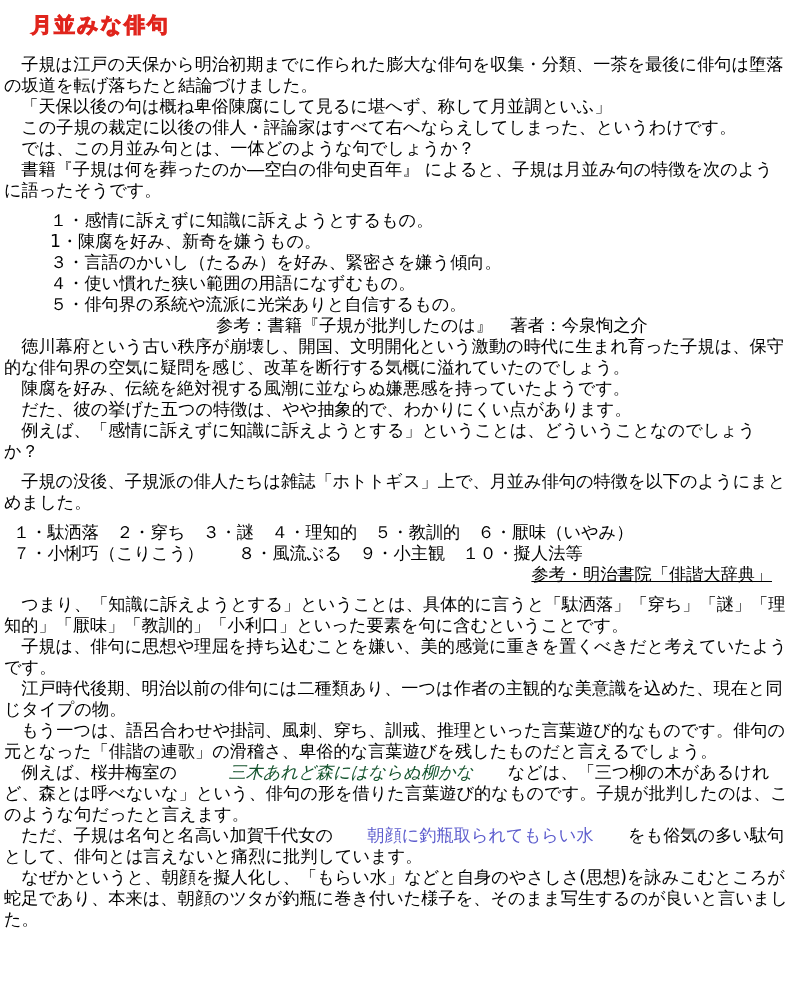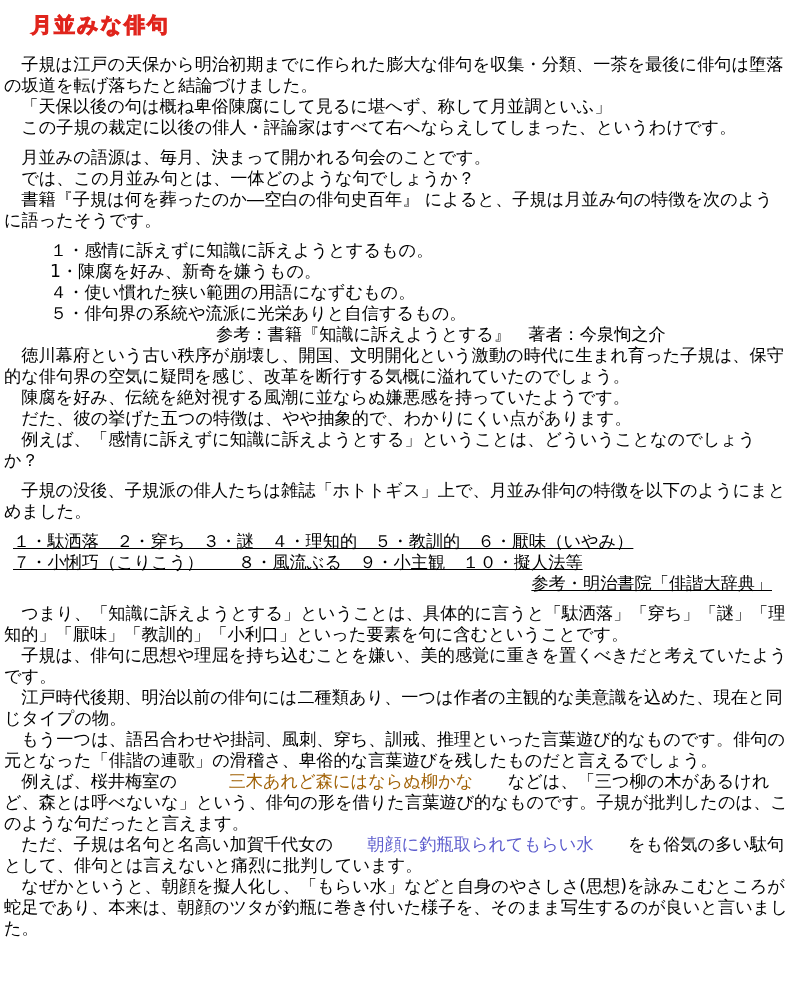--- a/index.html
+++ b/index.html
@@ -21,50 +21,50 @@
     -webkit-text-stroke: 1px currentColor;
   }
   .blk {
     font-size: 17.2px;
     line-height: 21px;
     white-space: pre-wrap;
     overflow-wrap: anywhere;
   }
   .blk.gap { margin-top: 9px; }
   .blk.list { padding-left: 46px; }
-  .blk.list10 { padding-left: 9px; text-decoration: underline; }
+  .blk.list10 { padding-left: 9px; }
   .blk.ref-indent { padding-left: 212px; }
   .blk.ref-right { text-align: right; padding-right: 18px; text-decoration: underline; }
 </style>
 </head>
 <body style="background: rgb(255, 255, 255); color: rgb(0, 0, 0);">
 
 <div class="page">
   <h1 class="title" style="color: rgb(224, 36, 28);">月並みな俳句</h1>
   <main>
       <div class="blk p"><span>　子規は江戸の天保から明治初期までに作られた膨大な俳句を収集・分類、一茶を最後に俳句は堕落の坂道を転げ落ちたと結論づけました。</span></div>
       <div class="blk p"><span>　「天保以後の句は概ね卑俗陳腐にして見るに堪へず、称して月並調といふ」</span></div>
       <div class="blk p"><span>　この子規の裁定に以後の俳人・評論家はすべて右へならえしてしまった、というわけです。</span></div>
-      <div class="blk p gap"><span>　月並みの語源は、毎月、決まって開かれる句会のことです。</span></div>
       <div class="blk p"><span>　では、この月並み句とは、一体どのような句でしょうか？</span></div>
       <div class="blk p"><span>　書籍『子規は何を葬ったのか―空白の俳句史百年』 によると、子規は月並み句の特徴を次のように語ったそうです。</span></div>
       <div class="blk list gap"><span>１・感情に訴えずに知識に訴えようとするもの。</span></div>
       <div class="blk list"><span>1・陳腐を好み、新奇を嫌うもの。</span></div>
+      <div class="blk list"><span>３・言語のかいし（たるみ）を好み、緊密さを嫌う傾向。</span></div>
       <div class="blk list"><span>４・使い慣れた狭い範囲の用語になずむもの。</span></div>
       <div class="blk list"><span>５・俳句界の系統や流派に光栄ありと自信するもの。</span></div>
-      <div class="blk ref-indent"><span>参考：書籍『知識に訴えようとする』　著者：今泉恂之介</span></div>
+      <div class="blk ref-indent"><span>参考：書籍『子規が批判したのは』　著者：今泉恂之介</span></div>
       <div class="blk p"><span>　徳川幕府という古い秩序が崩壊し、開国、文明開化という激動の時代に生まれ育った子規は、保守的な俳句界の空気に疑問を感じ、改革を断行する気概に溢れていたのでしょう。</span></div>
       <div class="blk p"><span>　陳腐を好み、伝統を絶対視する風潮に並ならぬ嫌悪感を持っていたようです。</span></div>
       <div class="blk p"><span>　だた、彼の挙げた五つの特徴は、やや抽象的で、わかりにくい点があります。</span></div>
       <div class="blk p"><span>　例えば、「感情に訴えずに知識に訴えようとする」ということは、どういうことなのでしょうか？</span></div>
       <div class="blk p gap"><span>　子規の没後、子規派の俳人たちは雑誌「ホトトギス」上で、月並み俳句の特徴を以下のようにまとめました。</span></div>
       <div class="blk list10 gap"><span>１・駄洒落　２・穿ち　３・謎　４・理知的　５・教訓的　６・厭味（いやみ）</span></div>
       <div class="blk list10"><span>７・小悧巧（こりこう）　　８・風流ぶる　９・小主観　１０・擬人法等</span></div>
       <div class="blk ref-right"><span>参考・明治書院「俳諧大辞典」</span></div>
       <div class="blk p gap"><span>　つまり、「知識に訴えようとする」ということは、具体的に言うと「駄洒落」「穿ち」「謎」「理知的」「厭味」「教訓的」「小利口」といった要素を句に含むということです。</span></div>
       <div class="blk p"><span>　子規は、俳句に思想や理屈を持ち込むことを嫌い、美的感覚に重きを置くべきだと考えていたようです。</span></div>
       <div class="blk p"><span>　江戸時代後期、明治以前の俳句には二種類あり、一つは作者の主観的な美意識を込めた、現在と同じタイプの物。</span></div>
       <div class="blk p"><span>　もう一つは、語呂合わせや掛詞、風刺、穿ち、訓戒、推理といった言葉遊び的なものです。俳句の元となった「俳諧の連歌」の滑稽さ、卑俗的な言葉遊びを残したものだと言えるでしょう。</span></div>
-      <div class="blk p"><span>　例えば、桜井梅室の　　　</span><span style="color: #a16207;">三木あれど森にはならぬ柳かな</span><span>　　などは、「三つ柳の木があるけれど、森とは呼べないな」という、俳句の形を借りた言葉遊び的なものです。子規が批判したのは、このような句だったと言えます。</span></div>
+      <div class="blk p"><span>　例えば、桜井梅室の　　　</span><span style="color: #14532d; font-style: italic;">三木あれど森にはならぬ柳かな</span><span>　　などは、「三つ柳の木があるけれど、森とは呼べないな」という、俳句の形を借りた言葉遊び的なものです。子規が批判したのは、このような句だったと言えます。</span></div>
       <div class="blk p"><span>　ただ、子規は名句と名高い加賀千代女の　　</span><span style="color: rgb(92, 92, 205);">朝顔に釣瓶取られてもらい水</span><span>　　をも俗気の多い駄句として、俳句とは言えないと痛烈に批判しています。</span></div>
       <div class="blk p"><span>　なぜかというと、朝顔を擬人化し、「もらい水」などと自身のやさしさ(思想)を詠みこむところが蛇足であり、本来は、朝顔のツタが釣瓶に巻き付いた様子を、そのまま写生するのが良いと言いました。</span></div>
     </main>
 </div>
 
 </body></html>

